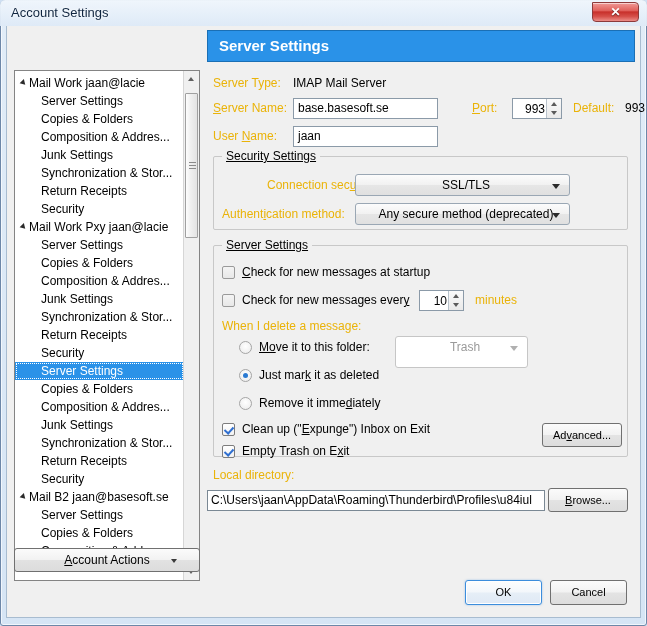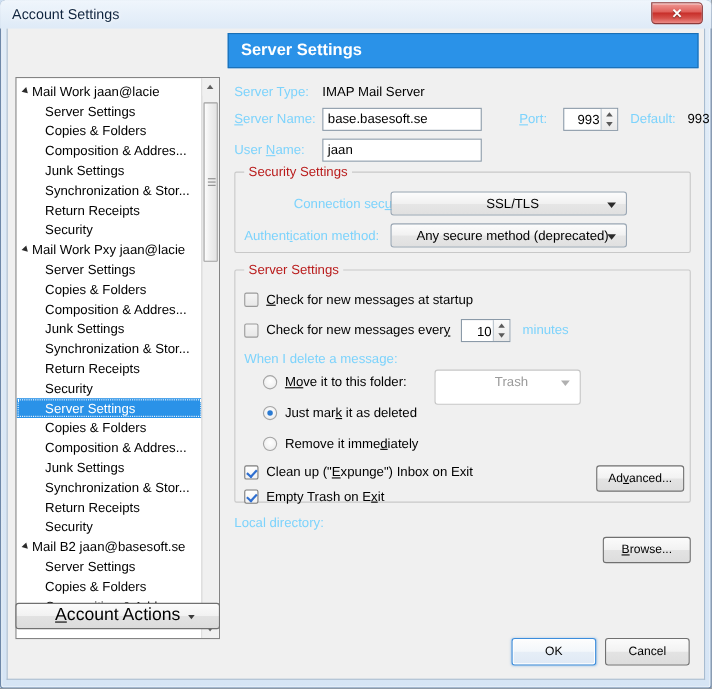--- a/index.html
+++ b/index.html
@@ -153,21 +153,21 @@
   #sb-grip i {
     display: block; height: 1px; background: #8a8a8a; margin-bottom: 2px;
   }
 
   
   #account-actions {
     position: absolute; left: 14px; top: 548px; width: 186px; height: 24px;
     box-sizing: border-box;
     border: 1px solid #707070; border-radius: 3px;
     background: linear-gradient(180deg,#fbfbfb 0%, #f2f2f2 48%, #e2e2e2 52%, #dcdcdc 100%);
-    font-size: 16px; color: #000;
+    font-size: 12px; color: #000;
     text-align: center; line-height: 22px;
   }
   #account-actions .caret {
     position: absolute; right: 22px; top: 10px;
     width: 0; height: 0;
     border-left: 3.5px solid transparent;
     border-right: 3.5px solid transparent;
     border-top: 4px solid #3a3a3a;
   }
   .u { text-decoration: underline; }
@@ -179,21 +179,21 @@
   #pane-header {
     position: absolute; left: 0; top: 0; width: 428px; height: 32px;
     box-sizing: border-box;
     background: #2a92e8;
     border: 1px solid #1a6fb5;
     color: #ffffff; font-size: 15px; font-weight: bold;
     line-height: 30px; padding-left: 11px;
   }
 
   .field-label {
-    position: absolute; font-size: 12px; color: #7dd3fc; white-space: nowrap;
+    position: absolute; font-size: 12px; color: #eab308; white-space: nowrap;
   }
   .value-text {
     position: absolute; font-size: 12px; color: #000; white-space: nowrap;
   }
   .textbox {
     position: absolute;
     box-sizing: border-box;
     background: #ffffff;
     border: 1px solid #8b9aa8;
     font-size: 12px; color: #000;
@@ -219,21 +219,21 @@
   .spin-btns .sa.dn { bottom: 3px; border-top: 4px solid #5a5a5a; }
 
   
   .groupbox {
     position: absolute; box-sizing: border-box;
     border: 1px solid #c8c8c8; border-radius: 2px;
   }
   .group-title {
     position: absolute; top: -8px; left: 8px;
     background: #f0f0f0; padding: 0 4px;
-    font-size: 12px; color: #b91c1c; white-space: nowrap;
+    font-size: 12px; color: #000000; white-space: nowrap; text-decoration: underline;
   }
 
   
   .dropdown {
     position: absolute; box-sizing: border-box;
     border: 1px solid #9aa7b4; border-radius: 3px;
     background: linear-gradient(180deg,#fcfcfc 0%, #f1f1f1 50%, #e6e6e6 51%, #e0e0e0 100%);
     font-size: 12px; color: #000;
     line-height: 20px; padding-left: 7px;
     white-space: nowrap; overflow: hidden; text-align: center;
@@ -472,18 +472,19 @@
     </div>
 
     <div class="check-row" style="left:15px; top:414px;">
       <span class="cb checked"></span>
       <span class="cb-label"><span>Empty Trash on E</span><span class="u">x</span><span>it</span></span>
     </div>
 
     <div class="pushbtn" style="left:335px; top:393px; width:80px; height:24px; line-height:22px;"><span>Ad</span><span class="u">v</span><span>anced...</span></div>
 
     <div class="field-label" style="left:6px; top:438px;">Local directory:</div>
+    <div id="local-dir-box">C:\Users\jaan\AppData\Roaming\Thunderbird\Profiles\u84iul</div>
     <div class="pushbtn" style="left:341px; top:458px; width:80px; height:24px; line-height:22px;"><span class="u">B</span><span>rowse...</span></div>
   </div>
 
   <div class="pushbtn default" style="left:465px; top:580px; width:77px; height:25px; line-height:23px;">OK</div>
   <div class="pushbtn" style="left:550px; top:580px; width:77px; height:25px; line-height:23px;">Cancel</div>
 </div>
 
 </body></html>

